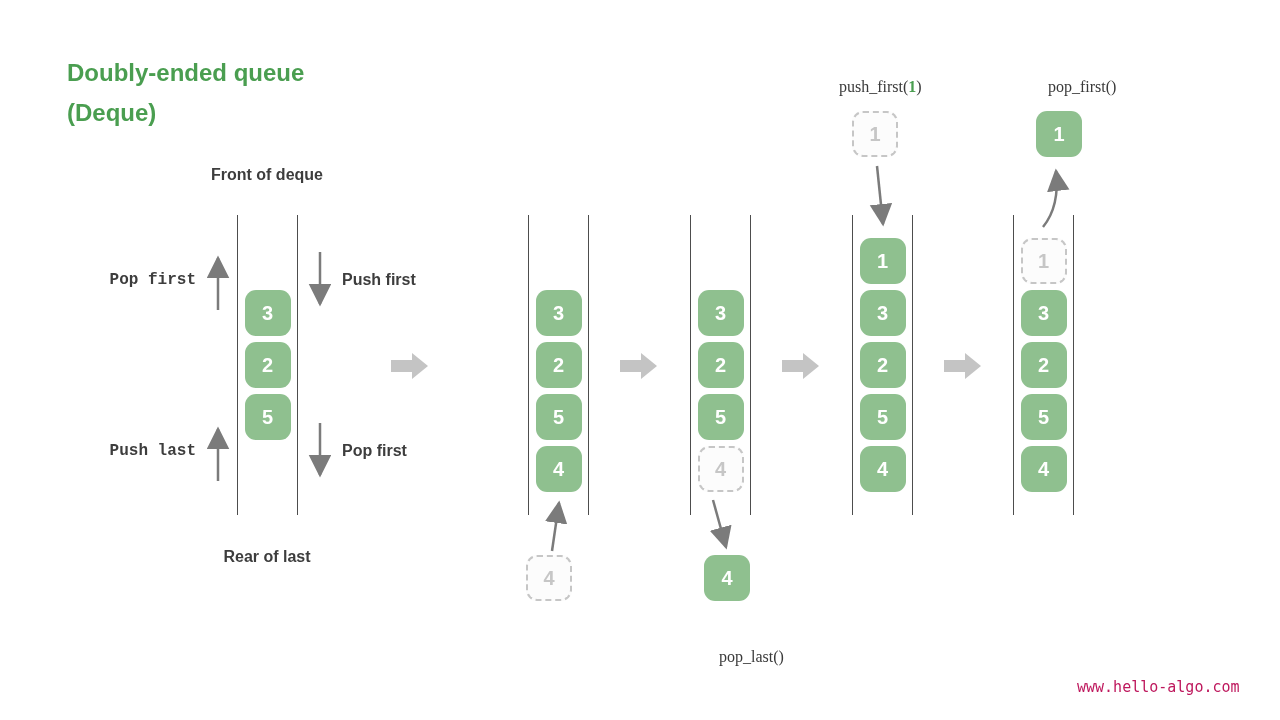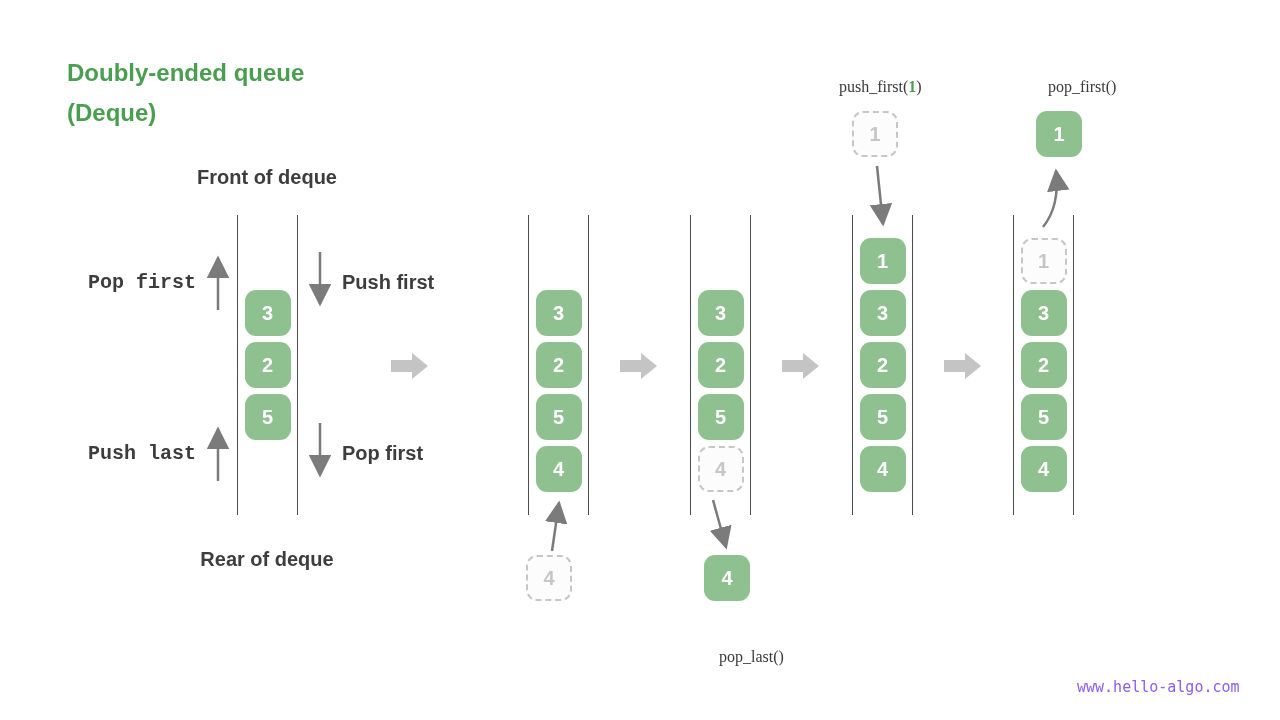--- a/index.html
+++ b/index.html
@@ -5,21 +5,21 @@
   html,body { margin:0; padding:0; background:#fff; }
   .canvas {
     position:relative; width:1280px; height:720px; background:#ffffff;
     font-family:"Liberation Sans", sans-serif; overflow:hidden;
   }
   .title {
     position:absolute; left:67px; top:53px; width:400px; 
     color:#4a9e50; font-size:24px; font-weight:bold; line-height:40px;
   }
   .lbl {
-    position:absolute; font-size:20px; font-weight:bold; color:#3d3d3d;
+    position:absolute; font-size:16px; font-weight:bold; color:#3d3d3d;
     white-space:nowrap;
   }
   .lbl.center { text-align:center; }
   .lbl.right  { text-align:right;font-family:Liberation Mono, monospace; }
   .deque-col {
     position:absolute; top:215px; width:61px; height:300px;
     border-left:1.5px solid #4d4d4d; border-right:1.5px solid #4d4d4d;
     box-sizing:border-box;
   }
   .cellbase {
@@ -33,21 +33,21 @@
   .row-a{top:23px}.row-b{top:75px}.row-c{top:127px}.row-d{top:179px}.row-e{top:231px}
   .float-cell { position:absolute; }
   .op {
     position:absolute; font-family:Liberation Serif, serif;
     font-size:16px; color:#3a3a3a; white-space:pre; font-weight:500;
   }
   .op .arg { color:#4a9e50; font-weight:bold; }
   .arrow-svg { position:absolute; overflow:visible; }
   .watermark {
     position:absolute; left:1077px; top:678px;
-    font-family:"DejaVu Sans Mono", monospace; font-size:15px; color:#8b5cf6;
+    font-family:"DejaVu Sans Mono", monospace; font-size:15px; color:#be185d;
   }
 </style>
 </head>
 <body>
 
 <div class="canvas">
 
   <svg width="0" height="0" style="position:absolute">
     <defs>
       <marker id="ah" markerWidth="10" markerHeight="10" refX="8" refY="4.5" orient="auto">
@@ -55,21 +55,21 @@
       </marker>
     </defs>
   </svg>
 
   <div class="title">
     <div>Doubly-ended queue</div>
     <div>(Deque)</div>
   </div>
 
   <div class="lbl center" style="left:167px; top:166px; width:200px;">Front of deque</div>
-  <div class="lbl center" style="left:167px; top:548px; width:200px;">Rear of deque</div>
+  <div class="lbl center" style="left:167px; top:548px; width:200px;">Rear of last</div>
 
   <div class="lbl right" style="left:40px; top:271px; width:156px;">Pop first</div>
   <div class="lbl" style="left:342px; top:271px;">Push first</div>
   <div class="lbl right" style="left:40px; top:442px; width:156px;">Push last</div>
   <div class="lbl" style="left:342px; top:442px;">Pop first</div>
 
   <svg class="arrow-svg" style="left:210px; top:248px;" width="16" height="66">
     <line x1="8" y1="62" x2="8" y2="10" stroke="#7b7b7b" stroke-width="2.5" marker-end="url(#ah)"></line>
   </svg>
   <svg class="arrow-svg" style="left:312px; top:248px;" width="16" height="66">

